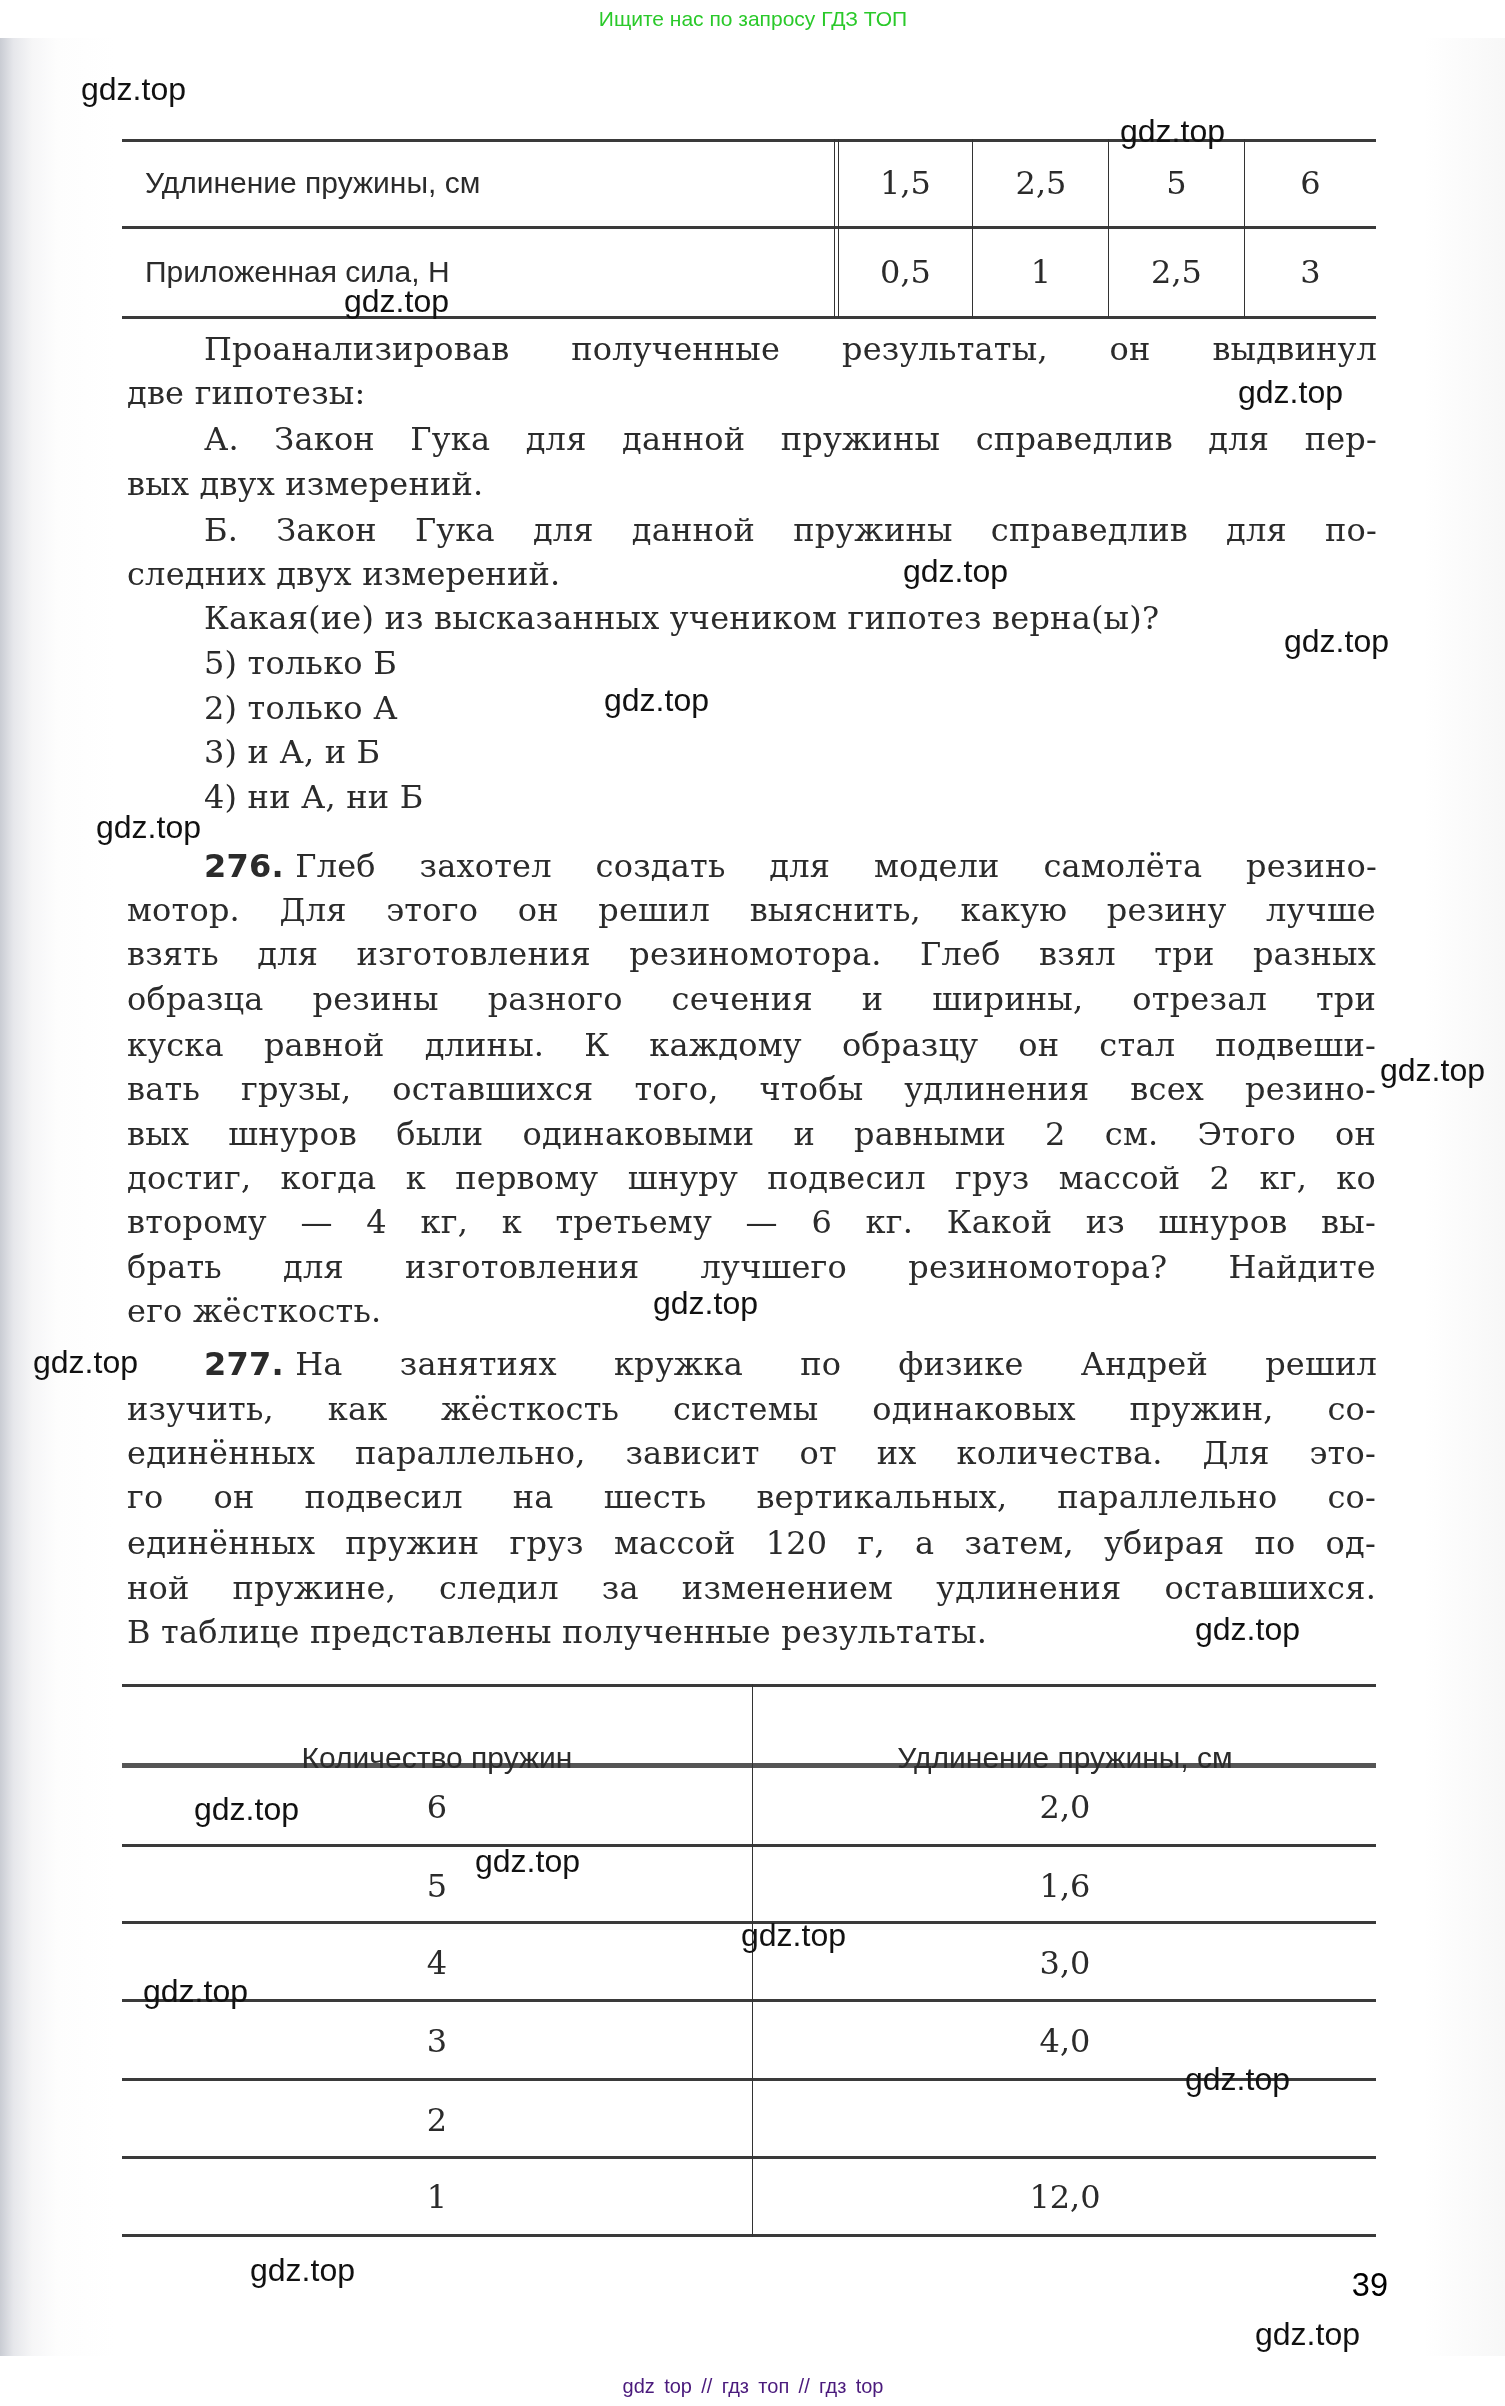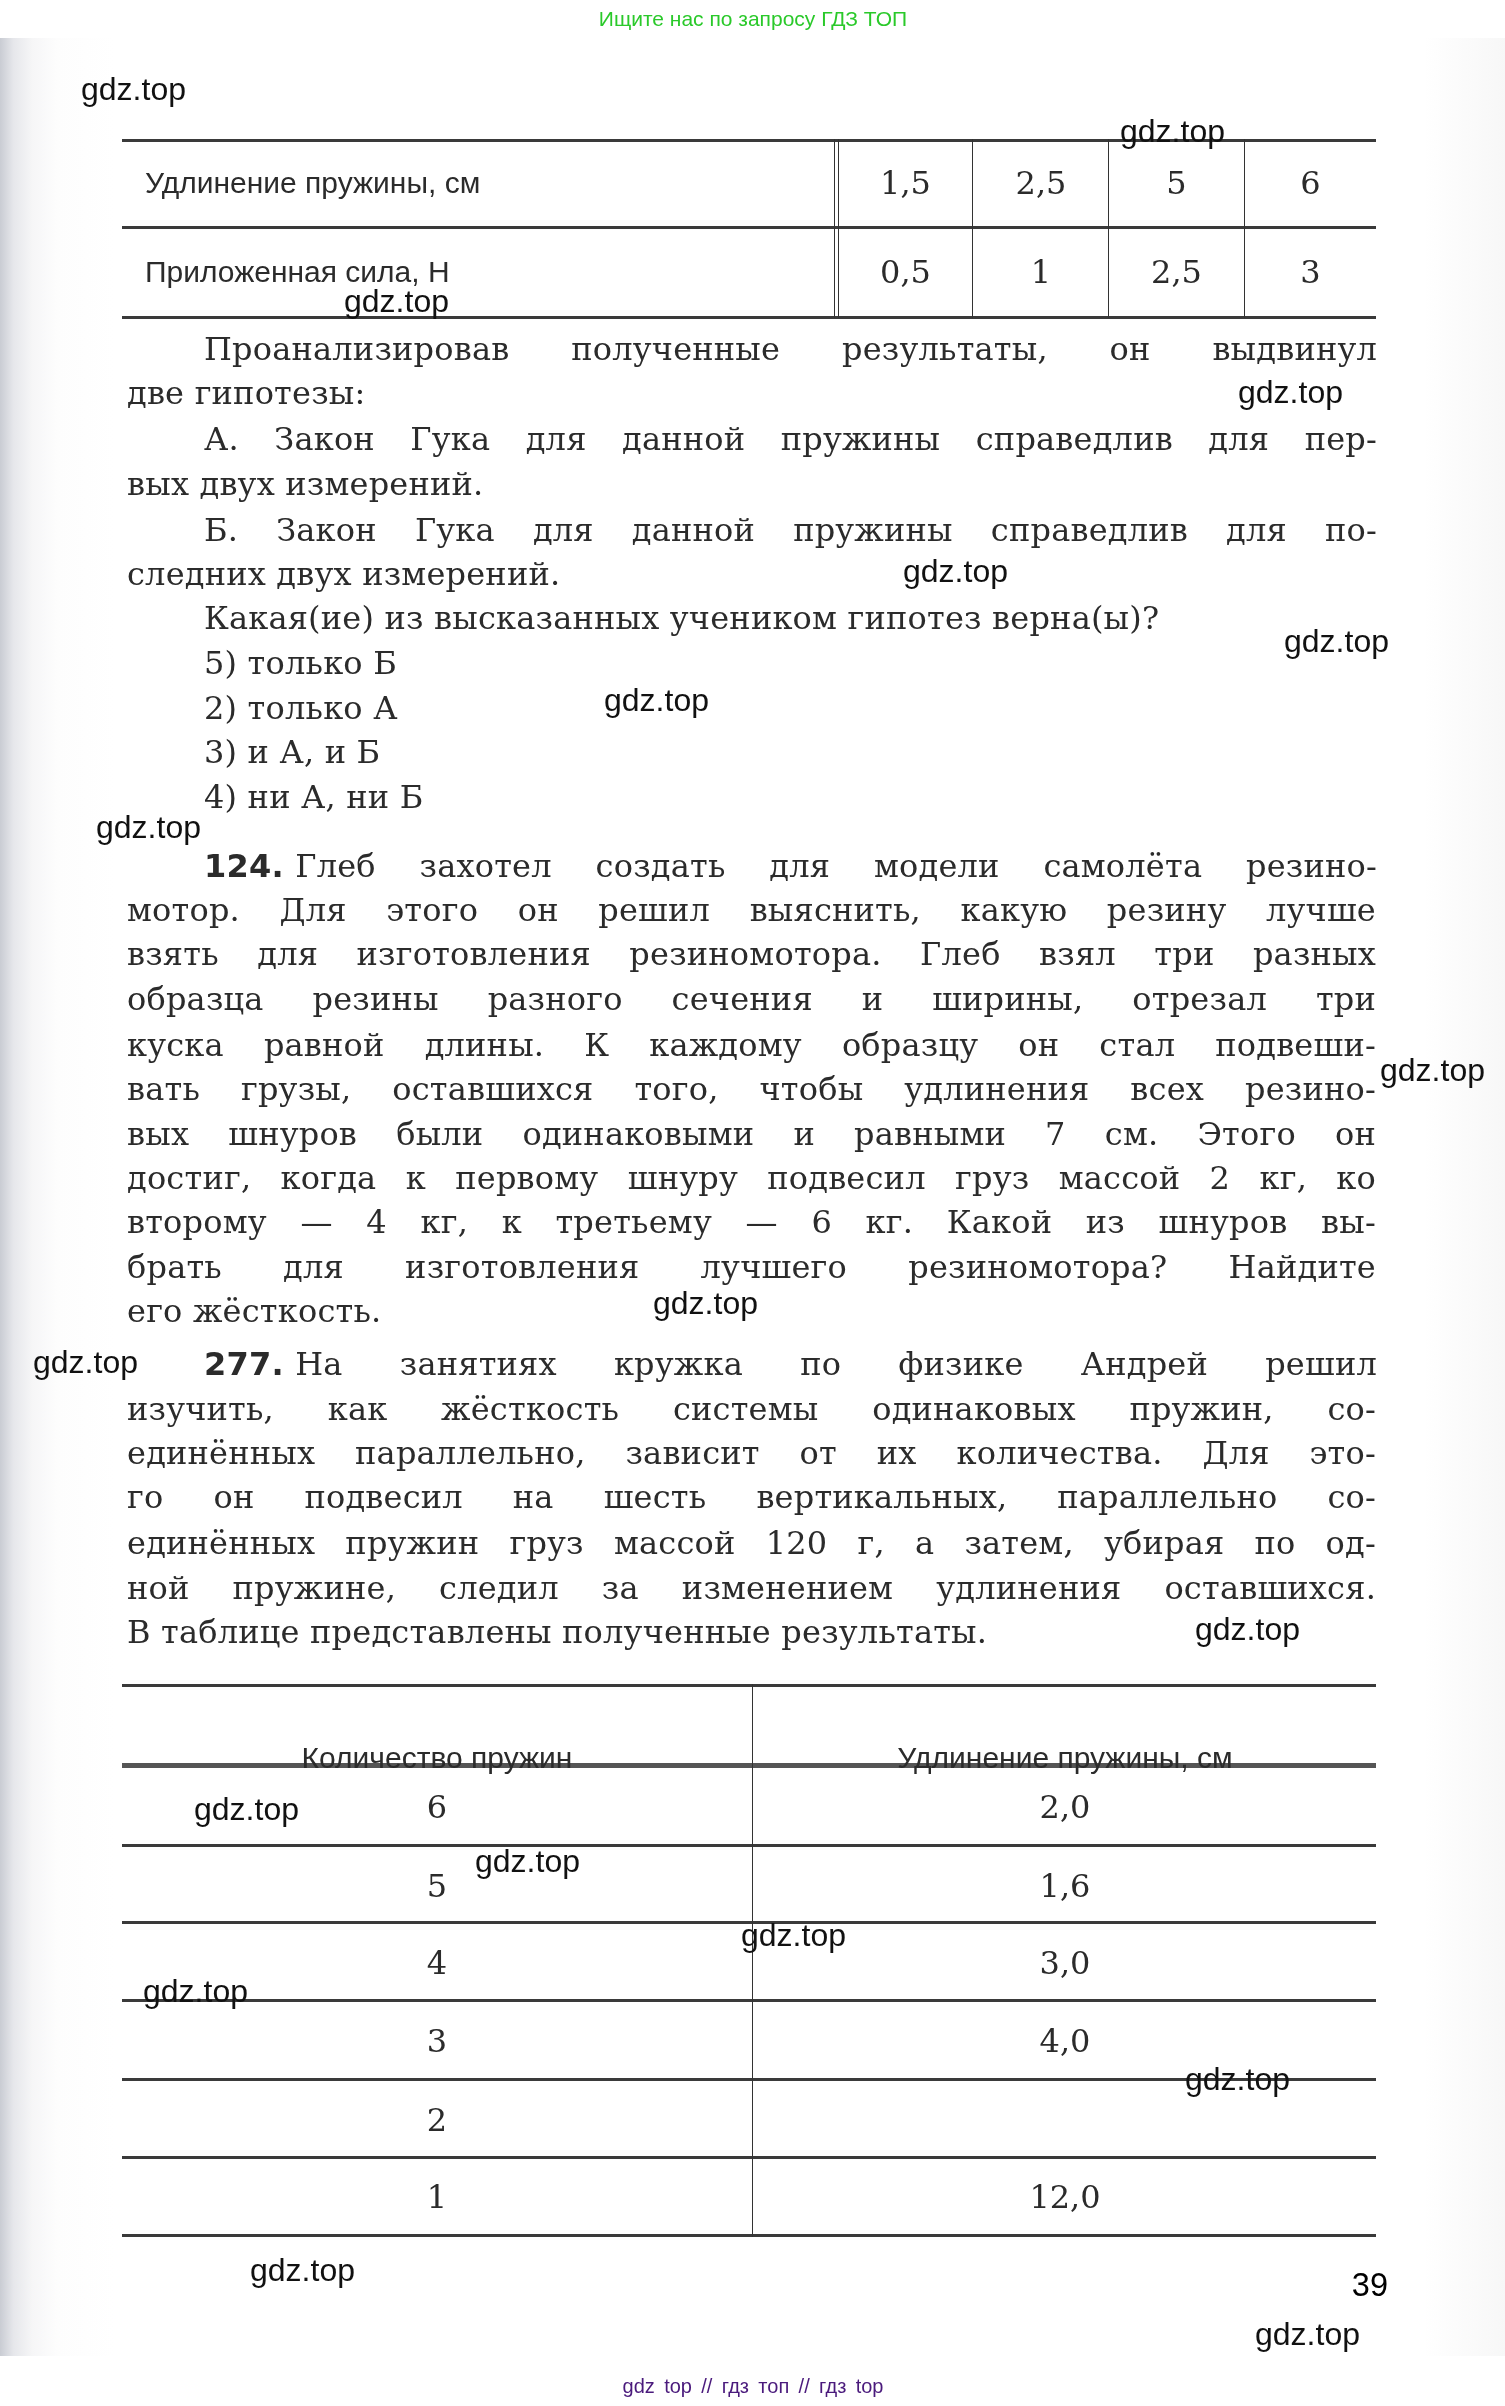--- a/index.html
+++ b/index.html
@@ -91,29 +91,29 @@
 <div class="line indent" style="top:508px">Б. Закон Гука для данной пружины справедлив для по-</div>
 <div class="line short" style="top:552px">следних двух измерений.</div>
 <div class="line indent short" style="top:596px">Какая(ие) из высказанных учеником гипотез верна(ы)?</div>
 
 <div class="line indent short" style="top:641px">5) только Б</div>
 <div class="line indent short" style="top:686px">2) только А</div>
 <div class="line indent short" style="top:730px">3) и А, и Б</div>
 <div class="line indent short" style="top:775px">4) ни А, ни Б</div>
 
 <div class="line indent" style="top:844px;display:flex;justify-content:space-between">
-  <span class="num">124.</span>
+  <span class="num">276.</span>
     <span style="flex:1;margin-left:11.5px;text-align:justify;text-align-last:justify">Глеб захотел создать для модели самолёта резино-</span>
 </div>
 <div class="line" style="top:888px">мотор. Для этого он решил выяснить, какую резину лучше</div>
 <div class="line" style="top:932px">взять для изготовления резиномотора. Глеб взял три разных</div>
 <div class="line" style="top:977px">образца резины разного сечения и ширины, отрезал три</div>
 <div class="line" style="top:1023px">куска равной длины. К каждому образцу он стал подвеши-</div>
 <div class="line" style="top:1067px">вать грузы, оставшихся того, чтобы удлинения всех резино-</div>
-<div class="line" style="top:1112px">вых шнуров были одинаковыми и равными 7 см. Этого он</div>
+<div class="line" style="top:1112px">вых шнуров были одинаковыми и равными 2 см. Этого он</div>
 <div class="line" style="top:1156px">достиг, когда к первому шнуру подвесил груз массой 2 кг, ко</div>
 <div class="line" style="top:1200px">второму — 4 кг, к третьему — 6 кг. Какой из шнуров вы-</div>
 <div class="line" style="top:1245px">брать для изготовления лучшего резиномотора? Найдите</div>
 <div class="line short" style="top:1289px">его жёсткость.</div>
 
 <div class="line indent" style="top:1342px;display:flex;justify-content:space-between">
   <span class="num">277.</span>
     <span style="flex:1;margin-left:11.5px;text-align:justify;text-align-last:justify">На занятиях кружка по физике Андрей решил</span>
 </div>
 <div class="line" style="top:1387px">изучить, как жёсткость системы одинаковых пружин, со-</div>

